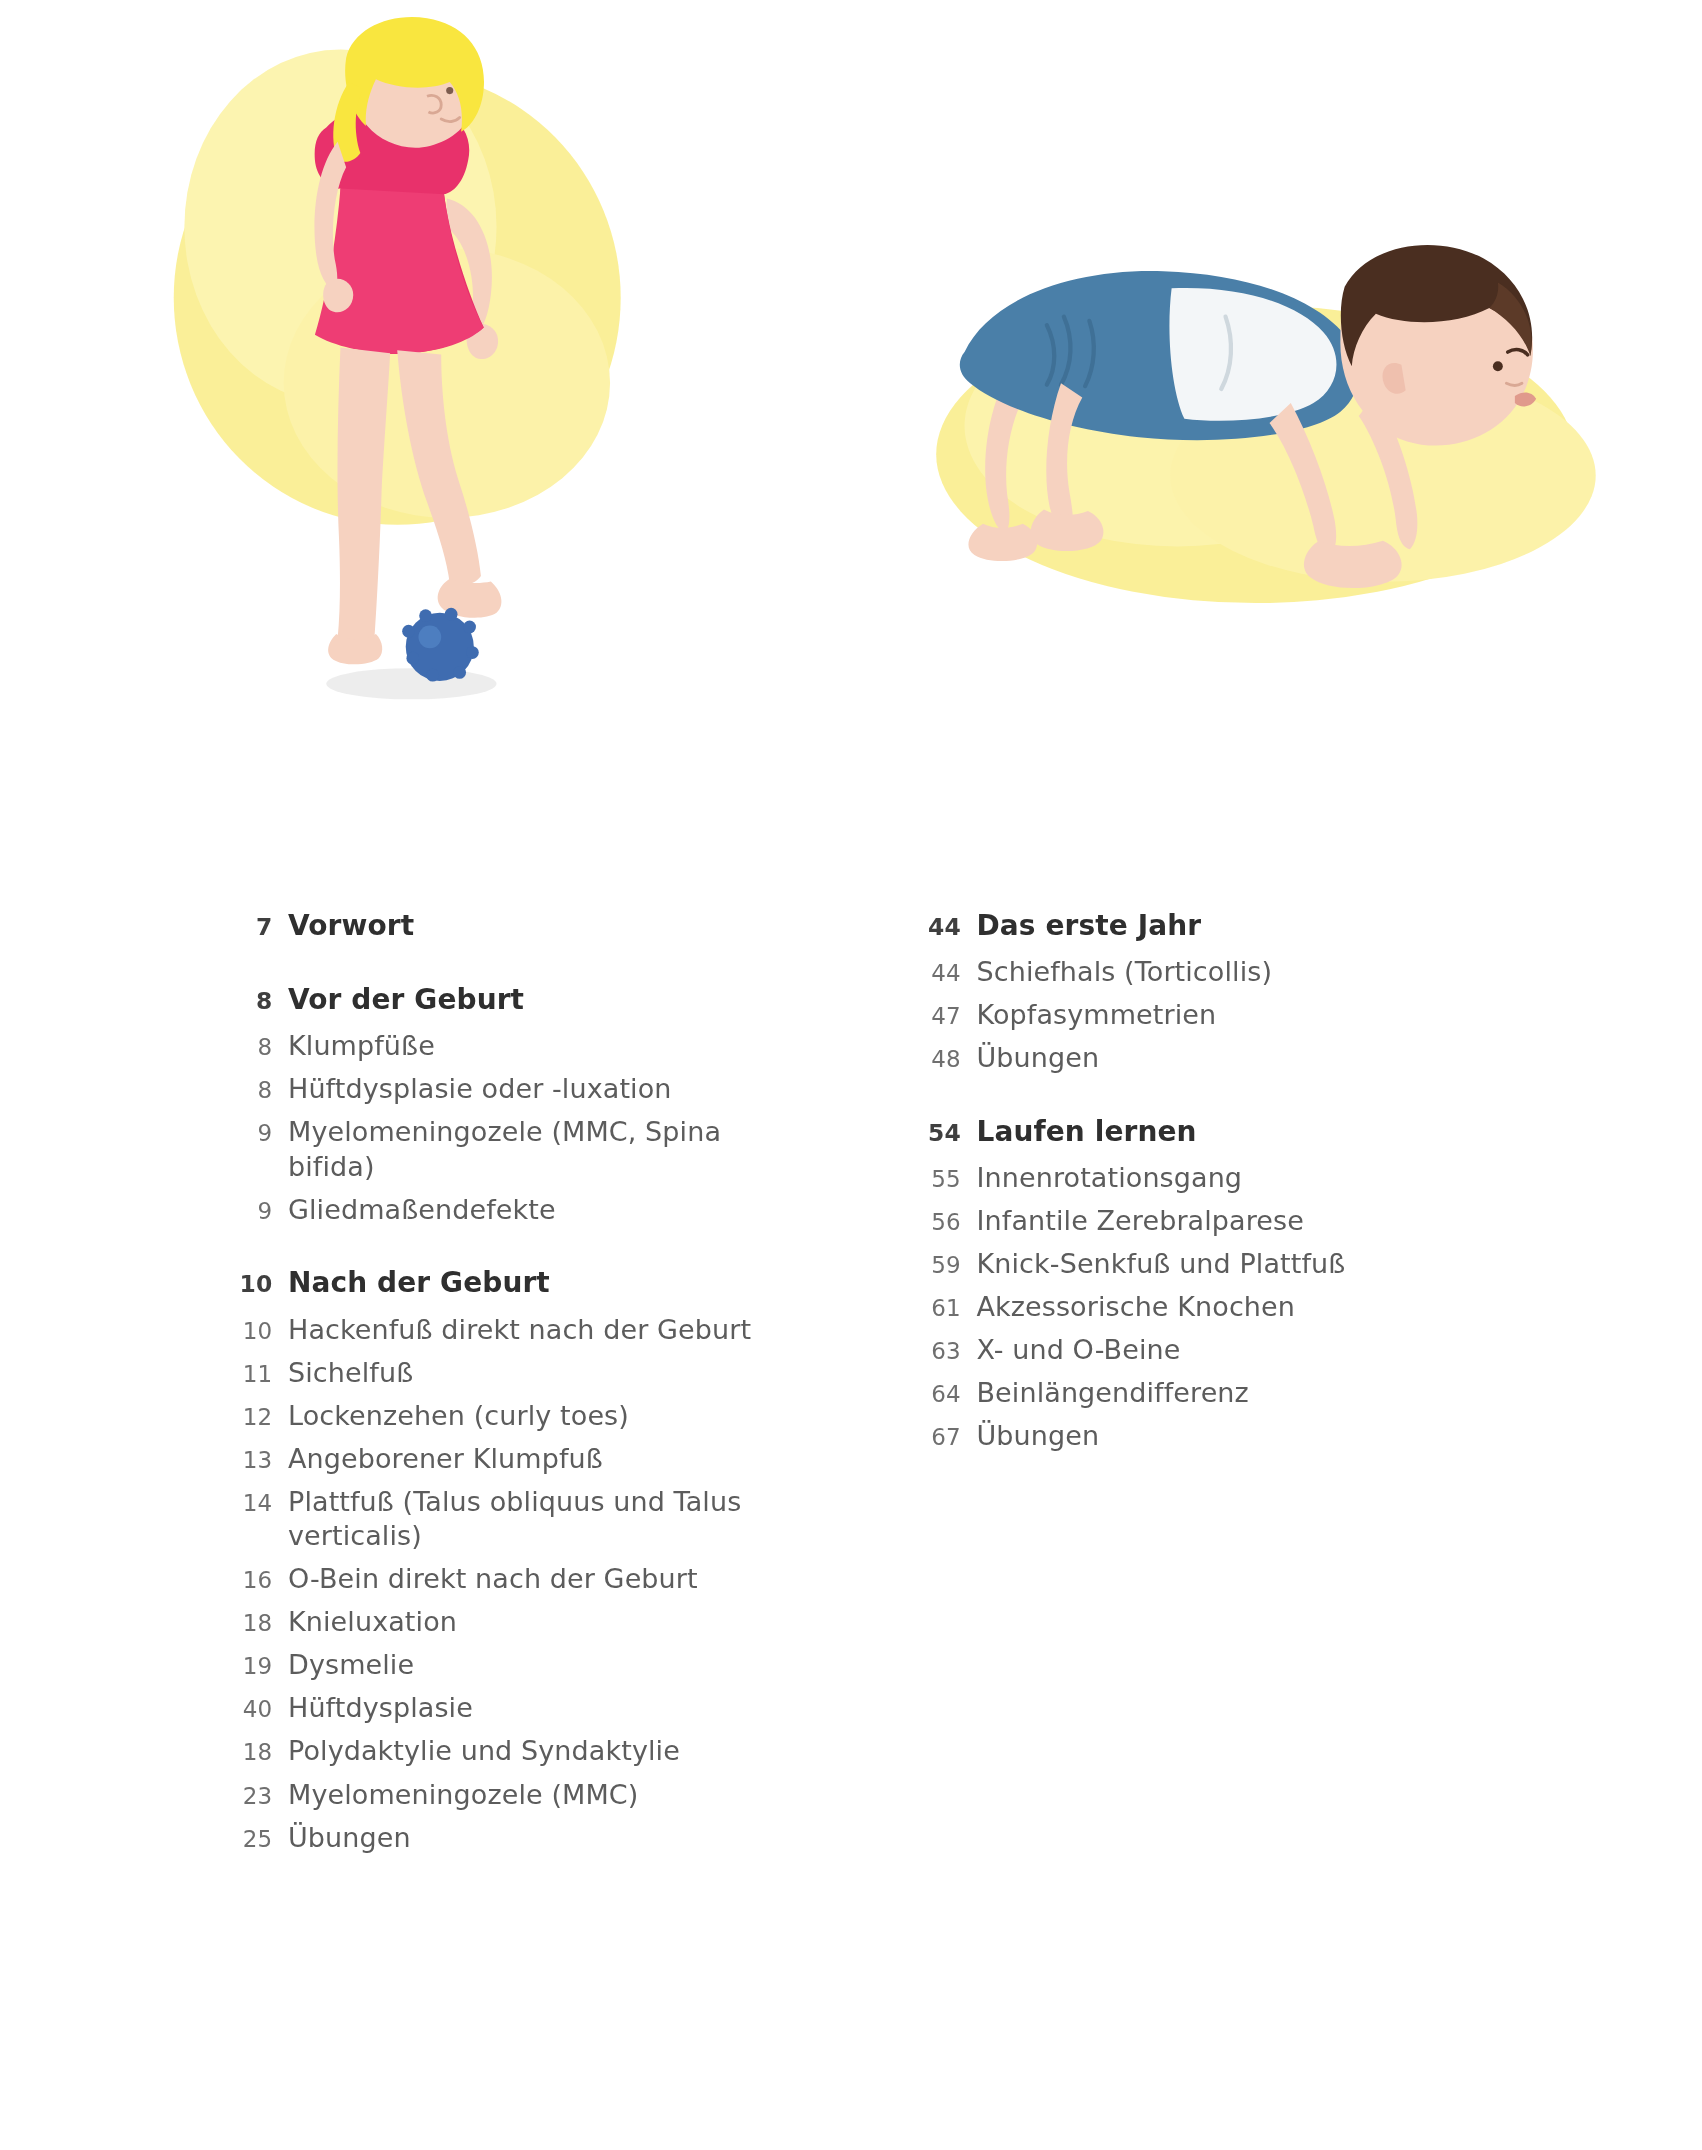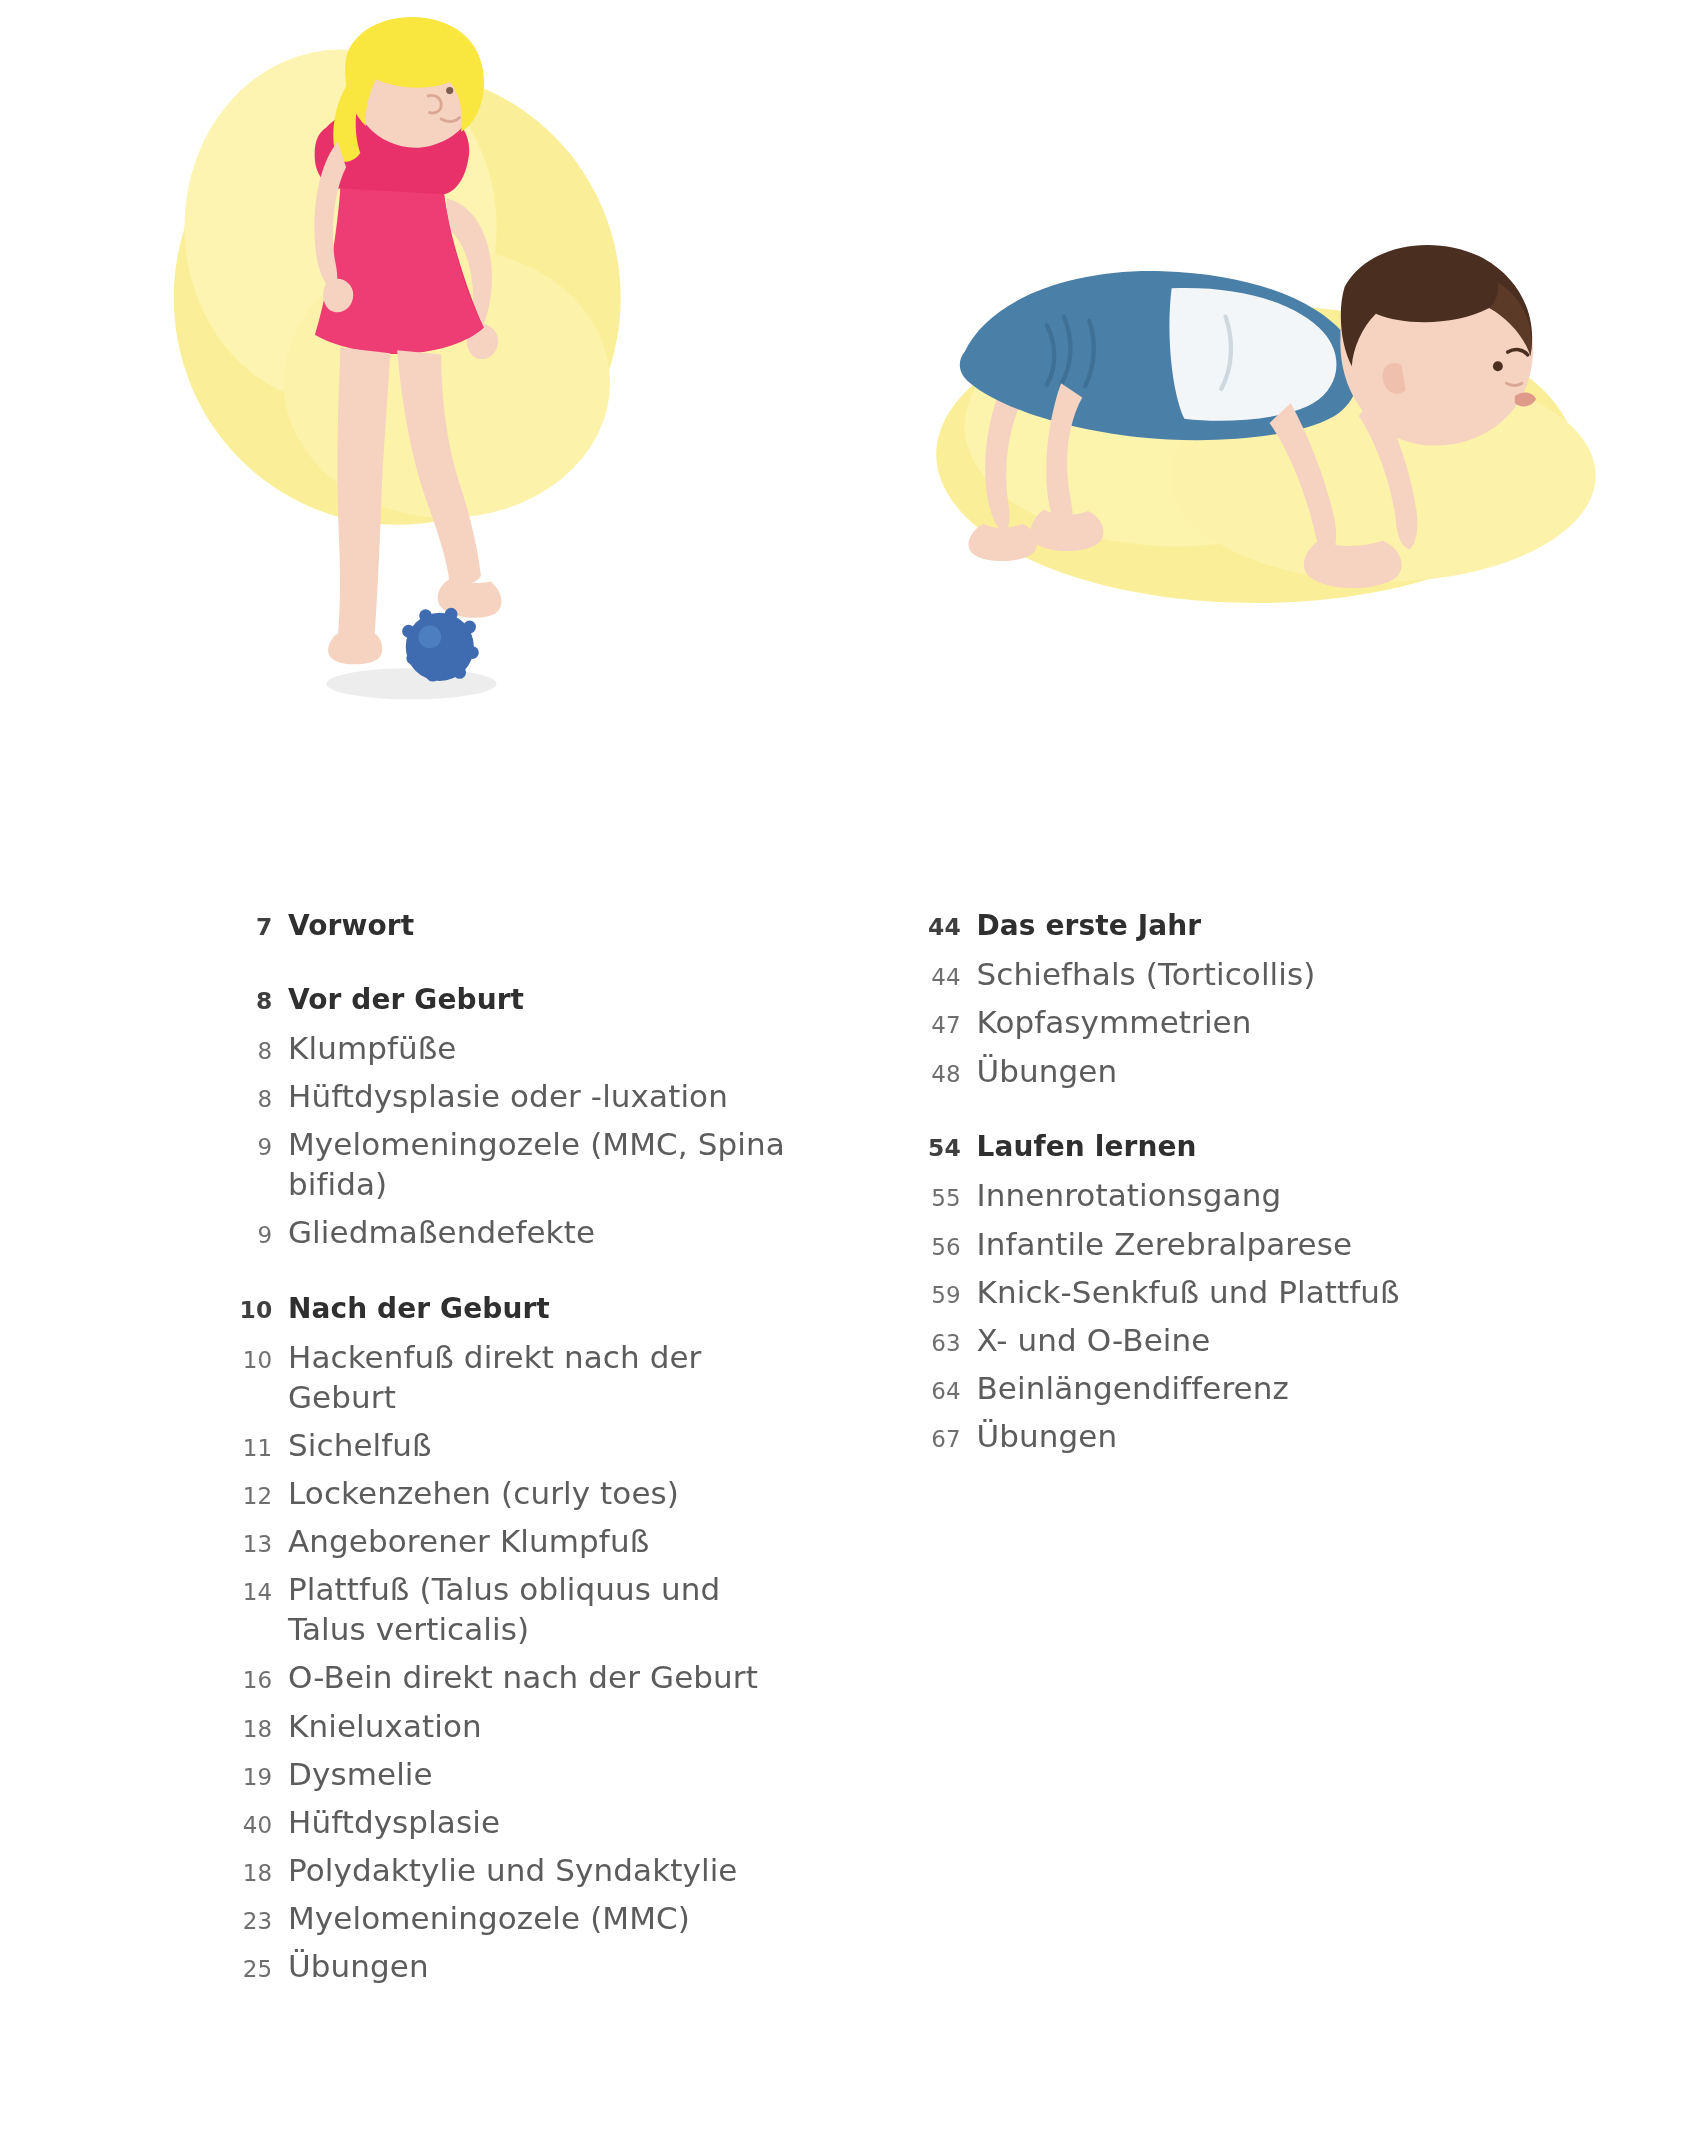--- a/index.html
+++ b/index.html
@@ -54,21 +54,21 @@
     width: 61px;
     flex: 0 0 61px;
     text-align: right;
     padding-right: 15.6px;
     box-sizing: border-box;
     font-size: 23px;
     color: #6f6f6f;
     letter-spacing: 0.2px;
   }
   .toc-entry .lbl {
-    font-size: 31px;
+    font-size: 27px;
     color: #5c5c5c;
     line-height: 1.28;
     letter-spacing: 0.1px;
   }
 
   .toc-entry.chapter {
     margin-top: 38px;
     margin-bottom: 11.4px;
   }
   .toc-entry.chapter:first-child { margin-top: 0; }
@@ -297,20 +297,24 @@
     </div>
     <div class="toc-entry">
       <span class="pg">56</span>
       <span class="lbl">Infantile Zerebralparese</span>
     </div>
     <div class="toc-entry">
       <span class="pg">59</span>
       <span class="lbl">Knick-Senkfuß und Plattfuß</span>
     </div>
     <div class="toc-entry">
+      <span class="pg">61</span>
+      <span class="lbl">Akzessorische Knochen</span>
+    </div>
+    <div class="toc-entry">
       <span class="pg">63</span>
       <span class="lbl">X- und O-Beine</span>
     </div>
     <div class="toc-entry">
       <span class="pg">64</span>
       <span class="lbl">Beinlängendifferenz</span>
     </div>
     <div class="toc-entry">
       <span class="pg">67</span>
       <span class="lbl">Übungen</span>

